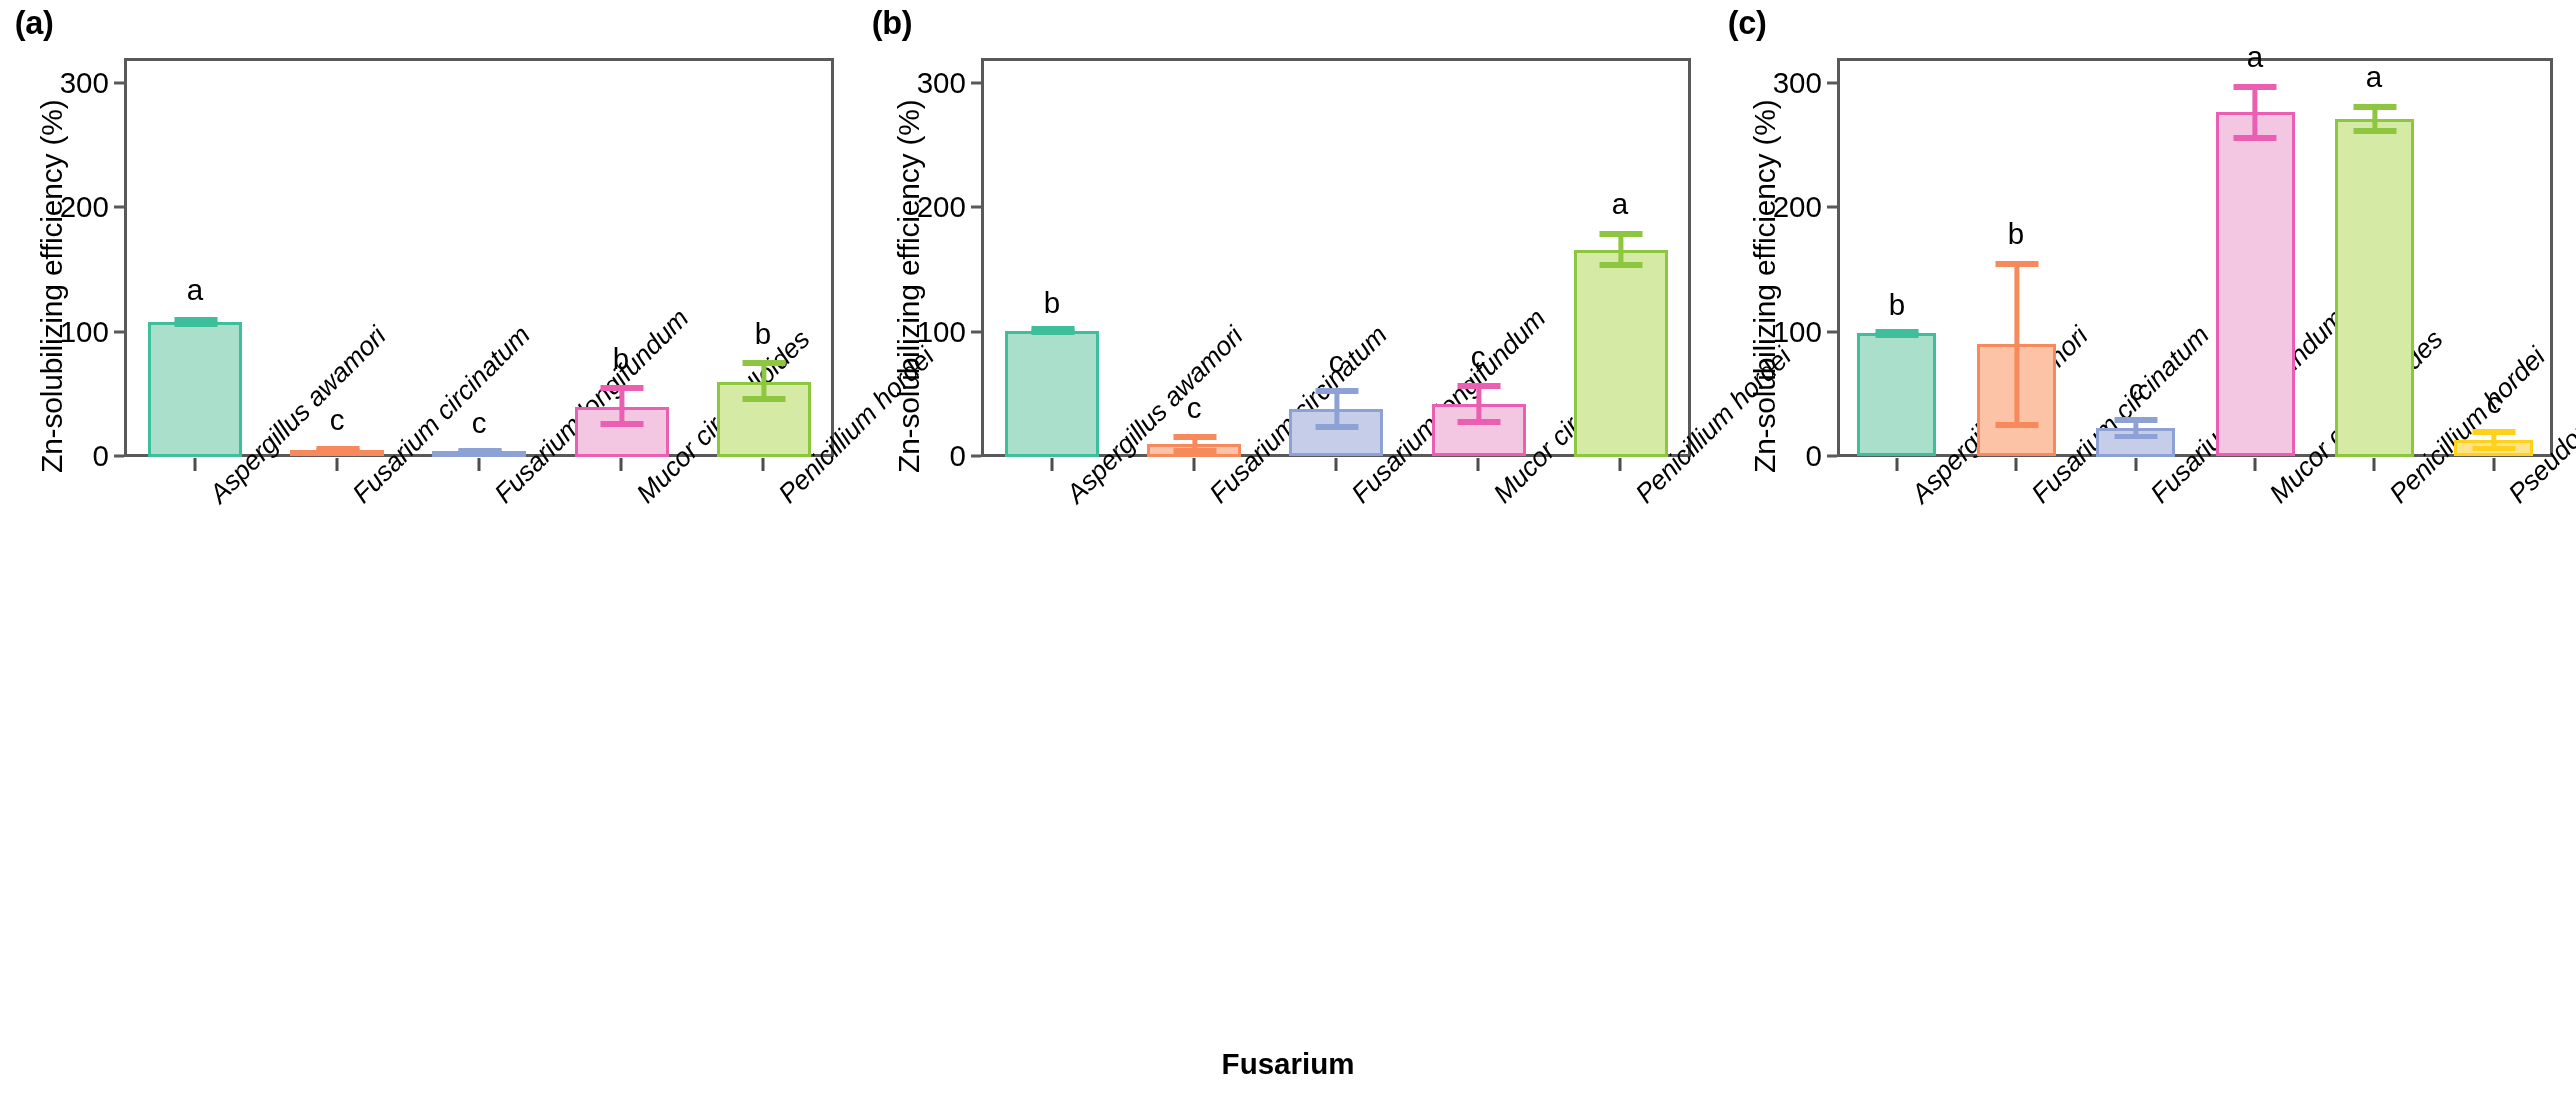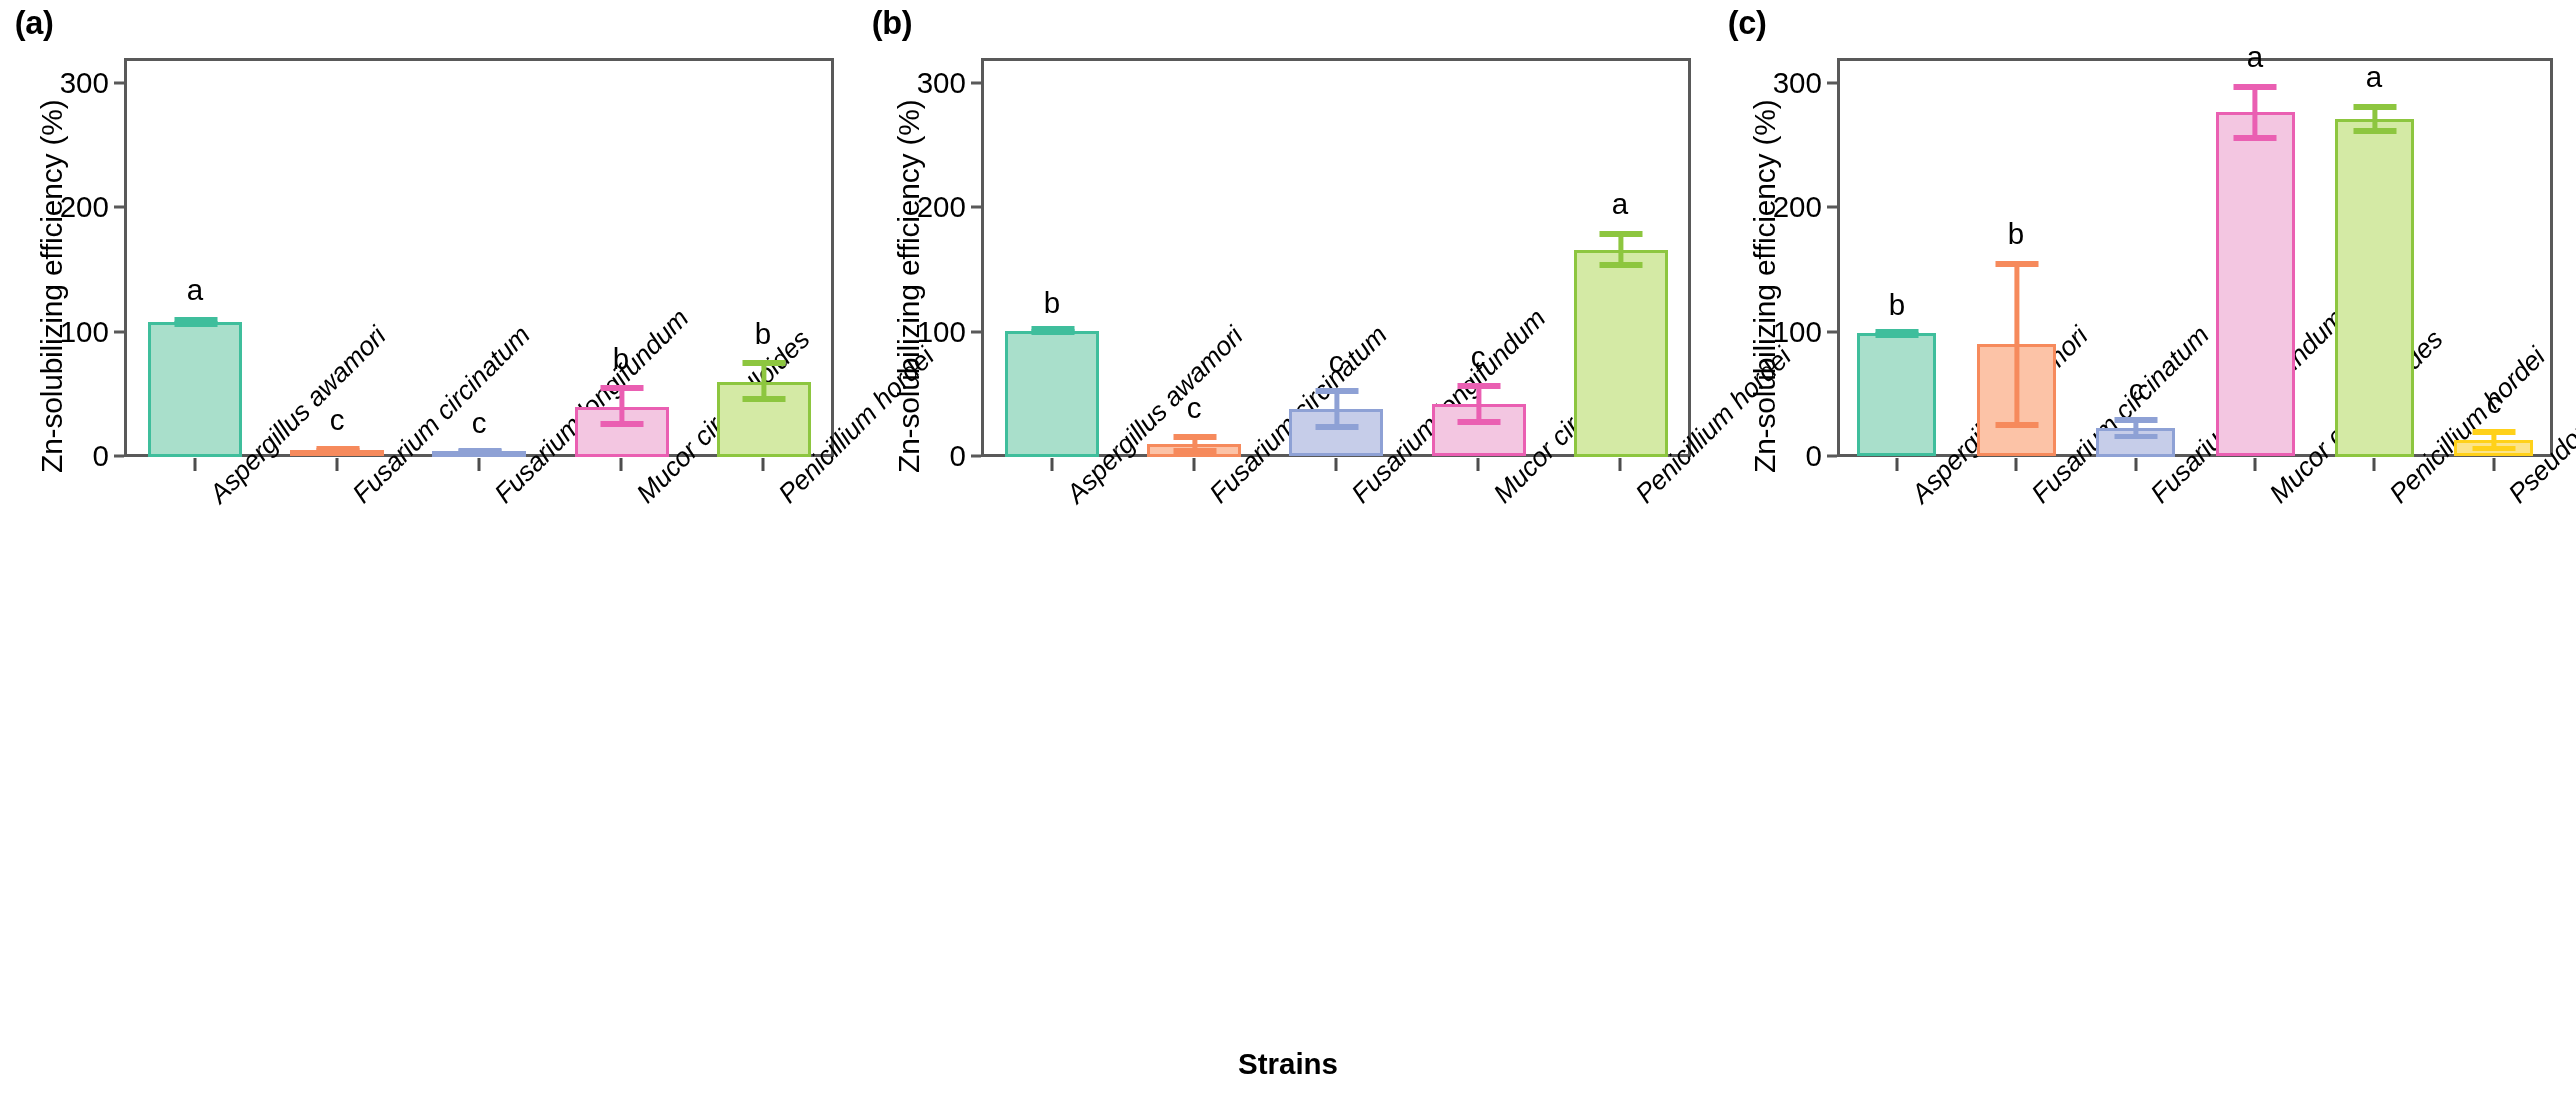--- a/index.html
+++ b/index.html
@@ -291,16 +291,16 @@
       <div class="errbar" style="left: 751px; top: 429px; width: 59px; height: 22.4px;">
         <div class="err-vline" style="top: 0px; height: 100%; background: rgb(255, 209, 26);"></div>
         <div class="err-cap" style="top: 0px; background: rgb(255, 209, 26);"></div>
         <div class="err-cap" style="bottom: 0px; background: rgb(255, 209, 26);"></div>
       </div>
       <div class="siglet" style="left: 781px; top: 388px;">c</div>
       <div class="xtick-mark" style="left: 781px; top: 458px;"></div>
       <div class="xcat" style="left: 791px; top: 489px;">Pseudomonas plecoglossicida NBRC 103162</div>
     </div>
 
-  <div class="xaxis-title" style="left:1288px;top:1047px;">Strains</div>
+  <div class="xaxis-title" style="left:1288px;top:1047px;">Fusarium</div>
 
 </div>
 
 
 </body></html>

